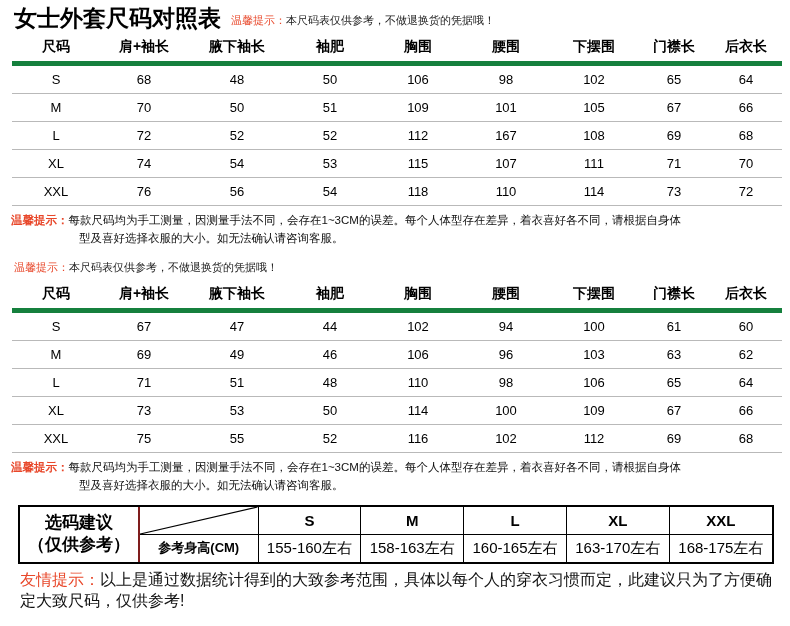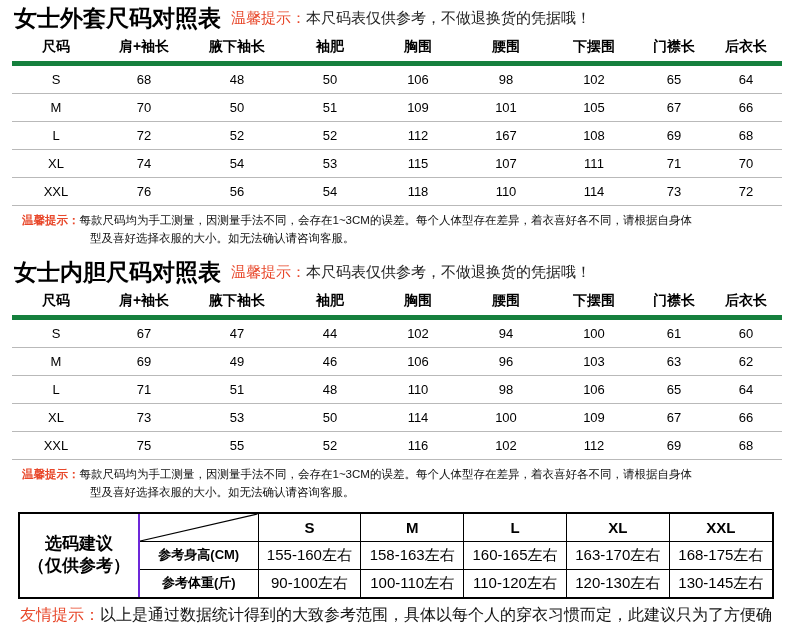--- a/index.html
+++ b/index.html
@@ -27,21 +27,21 @@
     gap: 10px;
     margin: 2px 0 2px 4px;
   }
   .big-title {
     font-size: 23px;
     font-weight: bold;
     letter-spacing: 0px;
     line-height: 1.1;
   }
   .title-note {
-    font-size: 15px;
+    font-size: 11px;
     color: #222;
     padding-bottom: 3px;
   }
   .title-note .lead {
     color: #e8472a;
   }
   table.size-table {
     width: 770px;
     border-collapse: collapse;
     table-layout: fixed;
@@ -61,21 +61,21 @@
     font-weight: bold;
     border-bottom: 5px solid #15803d;
     height: 28px;
   }
   table.size-table tbody tr:last-child td {
     border-bottom: 1px solid #b9b9b9;
   }
   .tip {
     font-size: 11.5px;
     line-height: 1.55;
-    margin: 6px 2px 0 12px;
+    margin: 6px 2px 0 1px;
     color: #111;
   }
   .tip .tip-lead {
     color: #e8472a;
     font-weight: bold;
   }
   .tip p {
     margin: 0;
     text-indent: 0;
   }
@@ -100,21 +100,21 @@
   .advice-wrap {
     display: flex;
     margin: 10px 6px 0 8px;
     border: 2px solid #000;
     width: 756px;
     box-sizing: border-box;
   }
   .advice-label-col {
     width: 120px;
     box-sizing: border-box;
-    border-right: 2px solid #6d28d9;
+    border-right: 2px solid #7f1d1d;
     display: flex;
     flex-direction: column;
     align-items: center;
     justify-content: center;
     font-weight: bold;
     font-size: 17px;
     line-height: 1.3;
   }
   .advice-grid {
     flex: 1;
@@ -258,21 +258,20 @@
   </table>
 
   <div class="tip">
     <p><span class="tip-lead">温馨提示：</span><span>每款尺码均为手工测量，因测量手法不同，会存在1~3CM的误差。每个人体型存在差异，着衣喜好各不同，请根据自身体</span></p>
     <p class="second-line">型及喜好选择衣服的大小。如无法确认请咨询客服。</p>
   </div>
 
   <div class="gap"></div>
 
   <div class="title-row">
-    <div class="big-title">女士内胆尺码对照表</div>
     <div class="title-note">
       <span class="lead">温馨提示：</span><span>本尺码表仅供参考，不做退换货的凭据哦！</span>
     </div>
   </div>
 
   <table class="size-table">
     <colgroup>
       <col style="width:88px">
         <col style="width:88px">
         <col style="width:98px">
@@ -389,28 +388,20 @@
           <td class="size-head">XXL</td>
         </tr>
         <tr>
           <td class="first-col">参考身高(CM)</td>
           <td>155-160左右</td>
           <td>158-163左右</td>
           <td>160-165左右</td>
           <td>163-170左右</td>
           <td>168-175左右</td>
         </tr>
-        <tr>
-          <td class="first-col">参考体重(斤)</td>
-          <td>90-100左右</td>
-          <td>100-110左右</td>
-          <td>110-120左右</td>
-          <td>120-130左右</td>
-          <td>130-145左右</td>
-        </tr>
       </tbody>
         </table>
     </div>
   </div>
 
   <div class="foot-note">
     <span class="fn-lead">友情提示：</span><span>以上是通过数据统计得到的大致参考范围，具体以每个人的穿衣习惯而定，此建议只为了方便确定大致尺码，仅供参考!</span>
   </div>
 
 </div>

